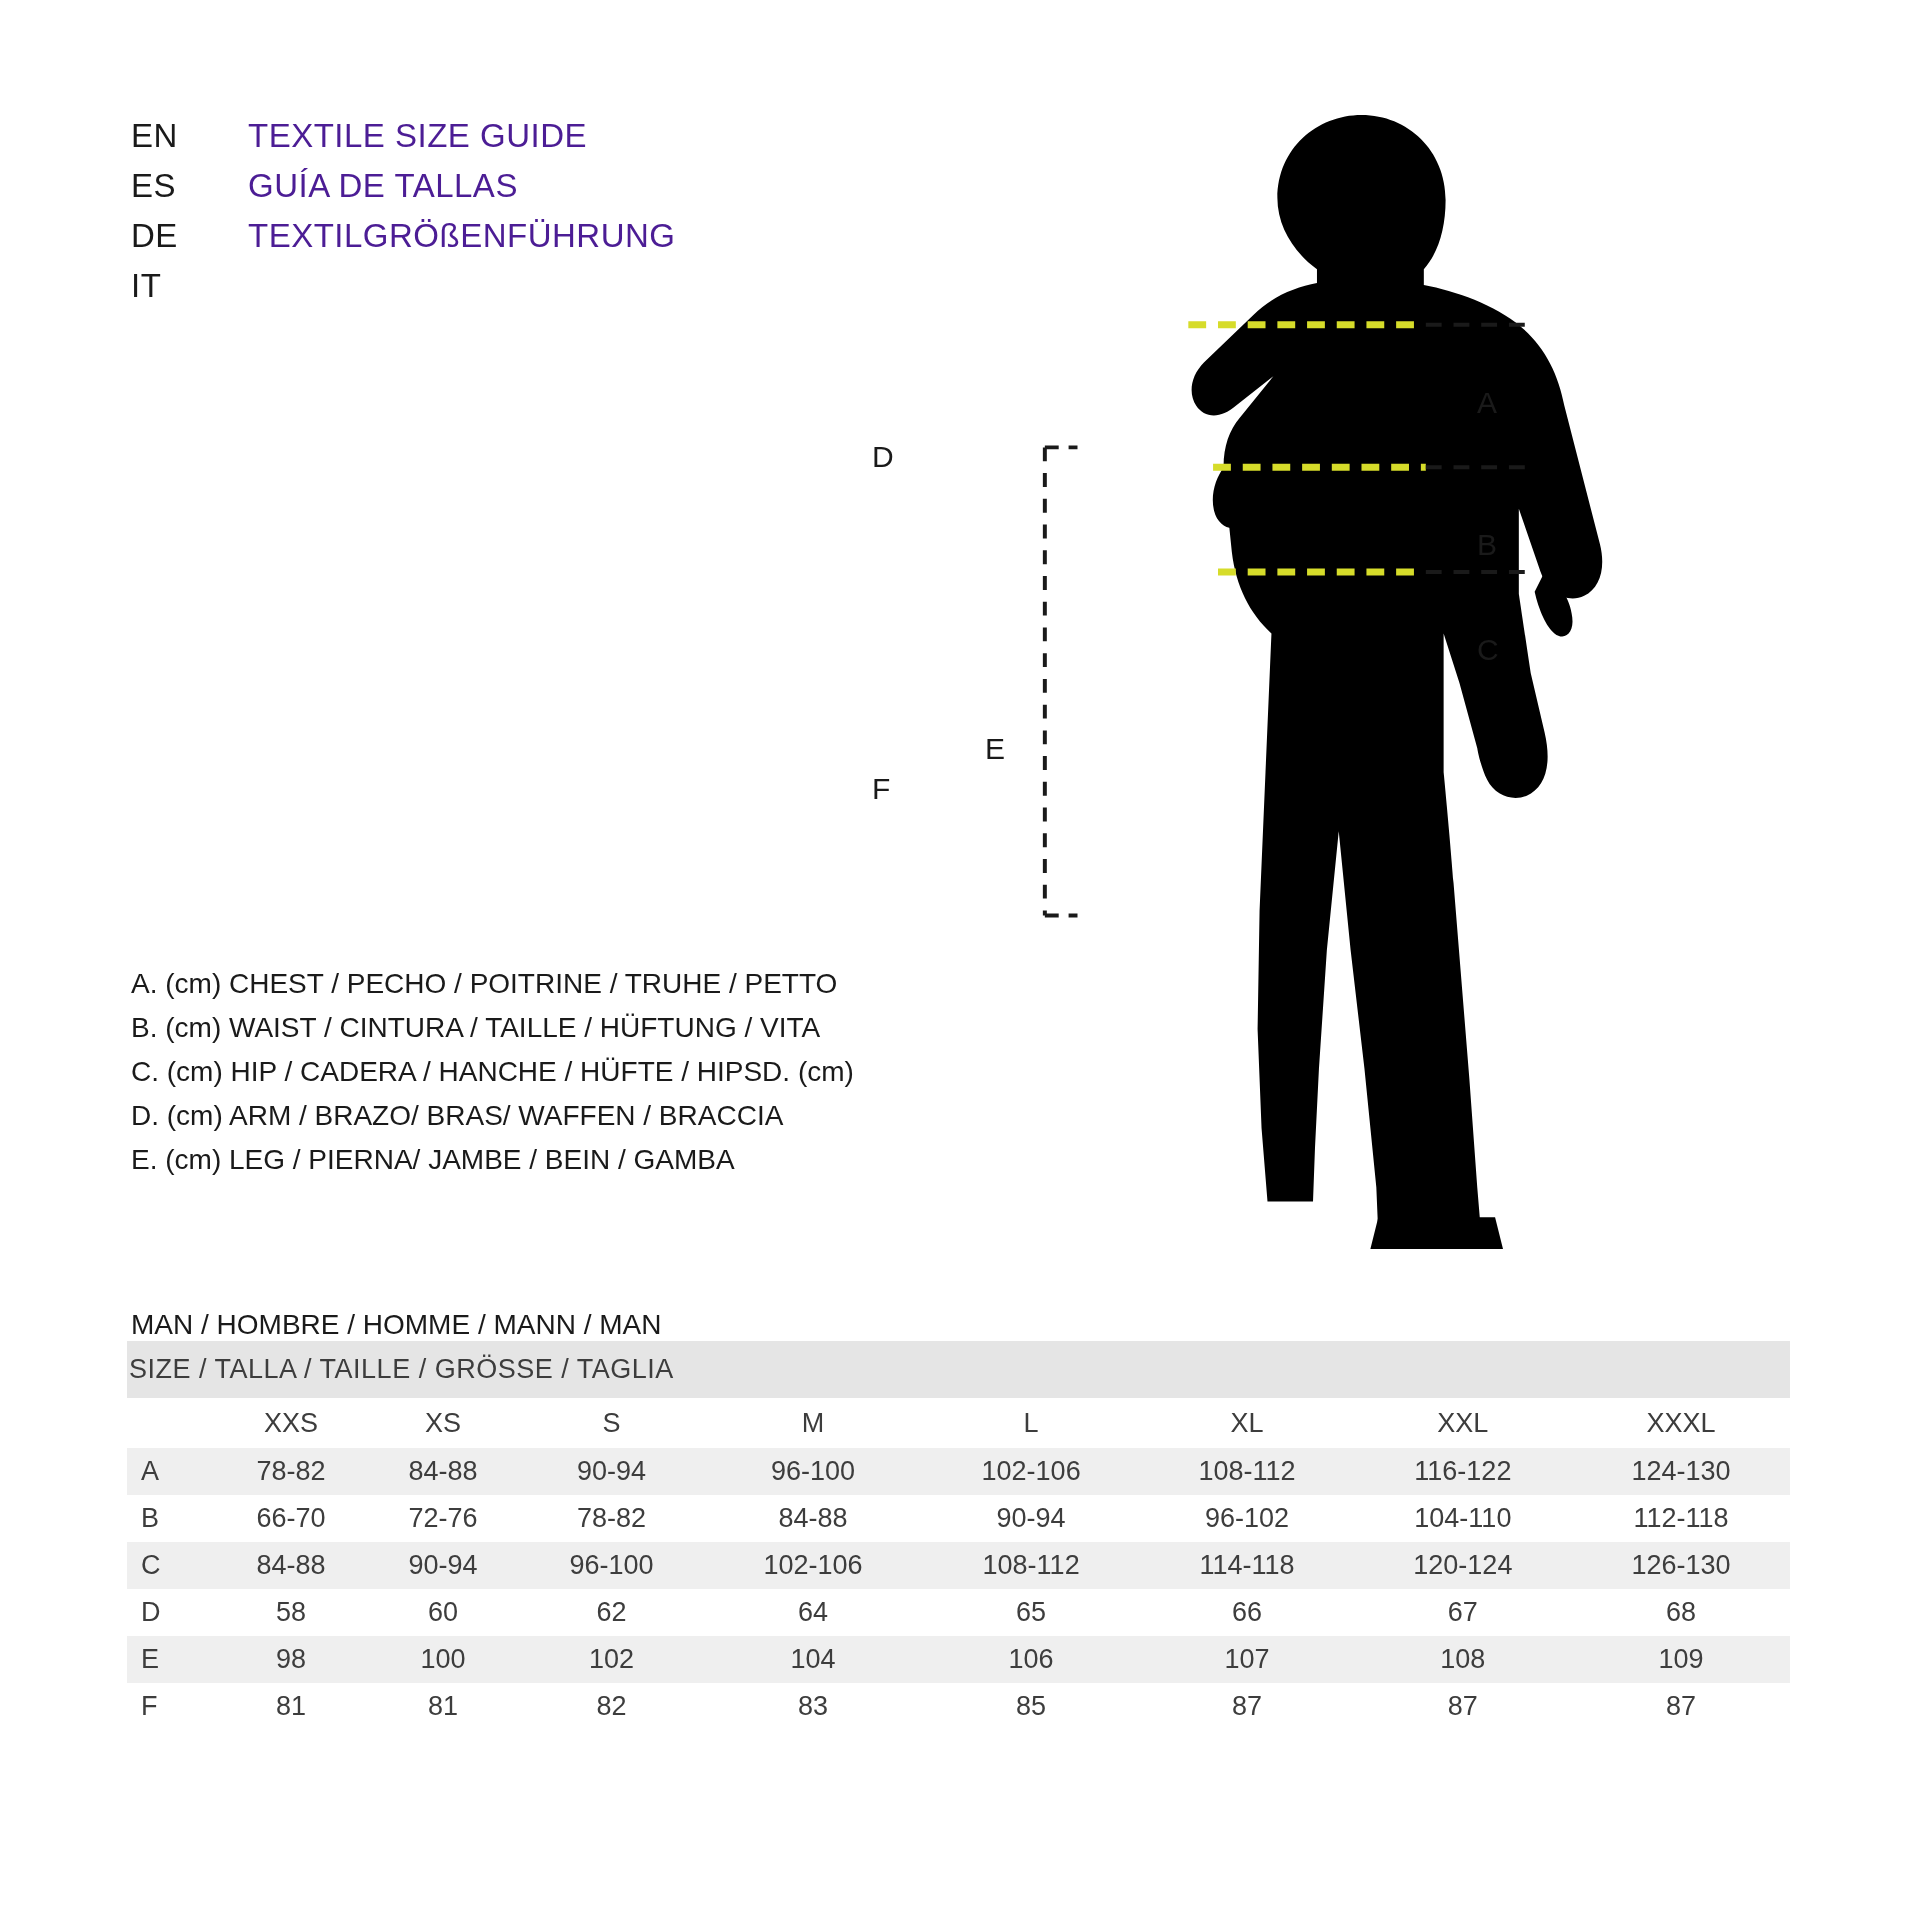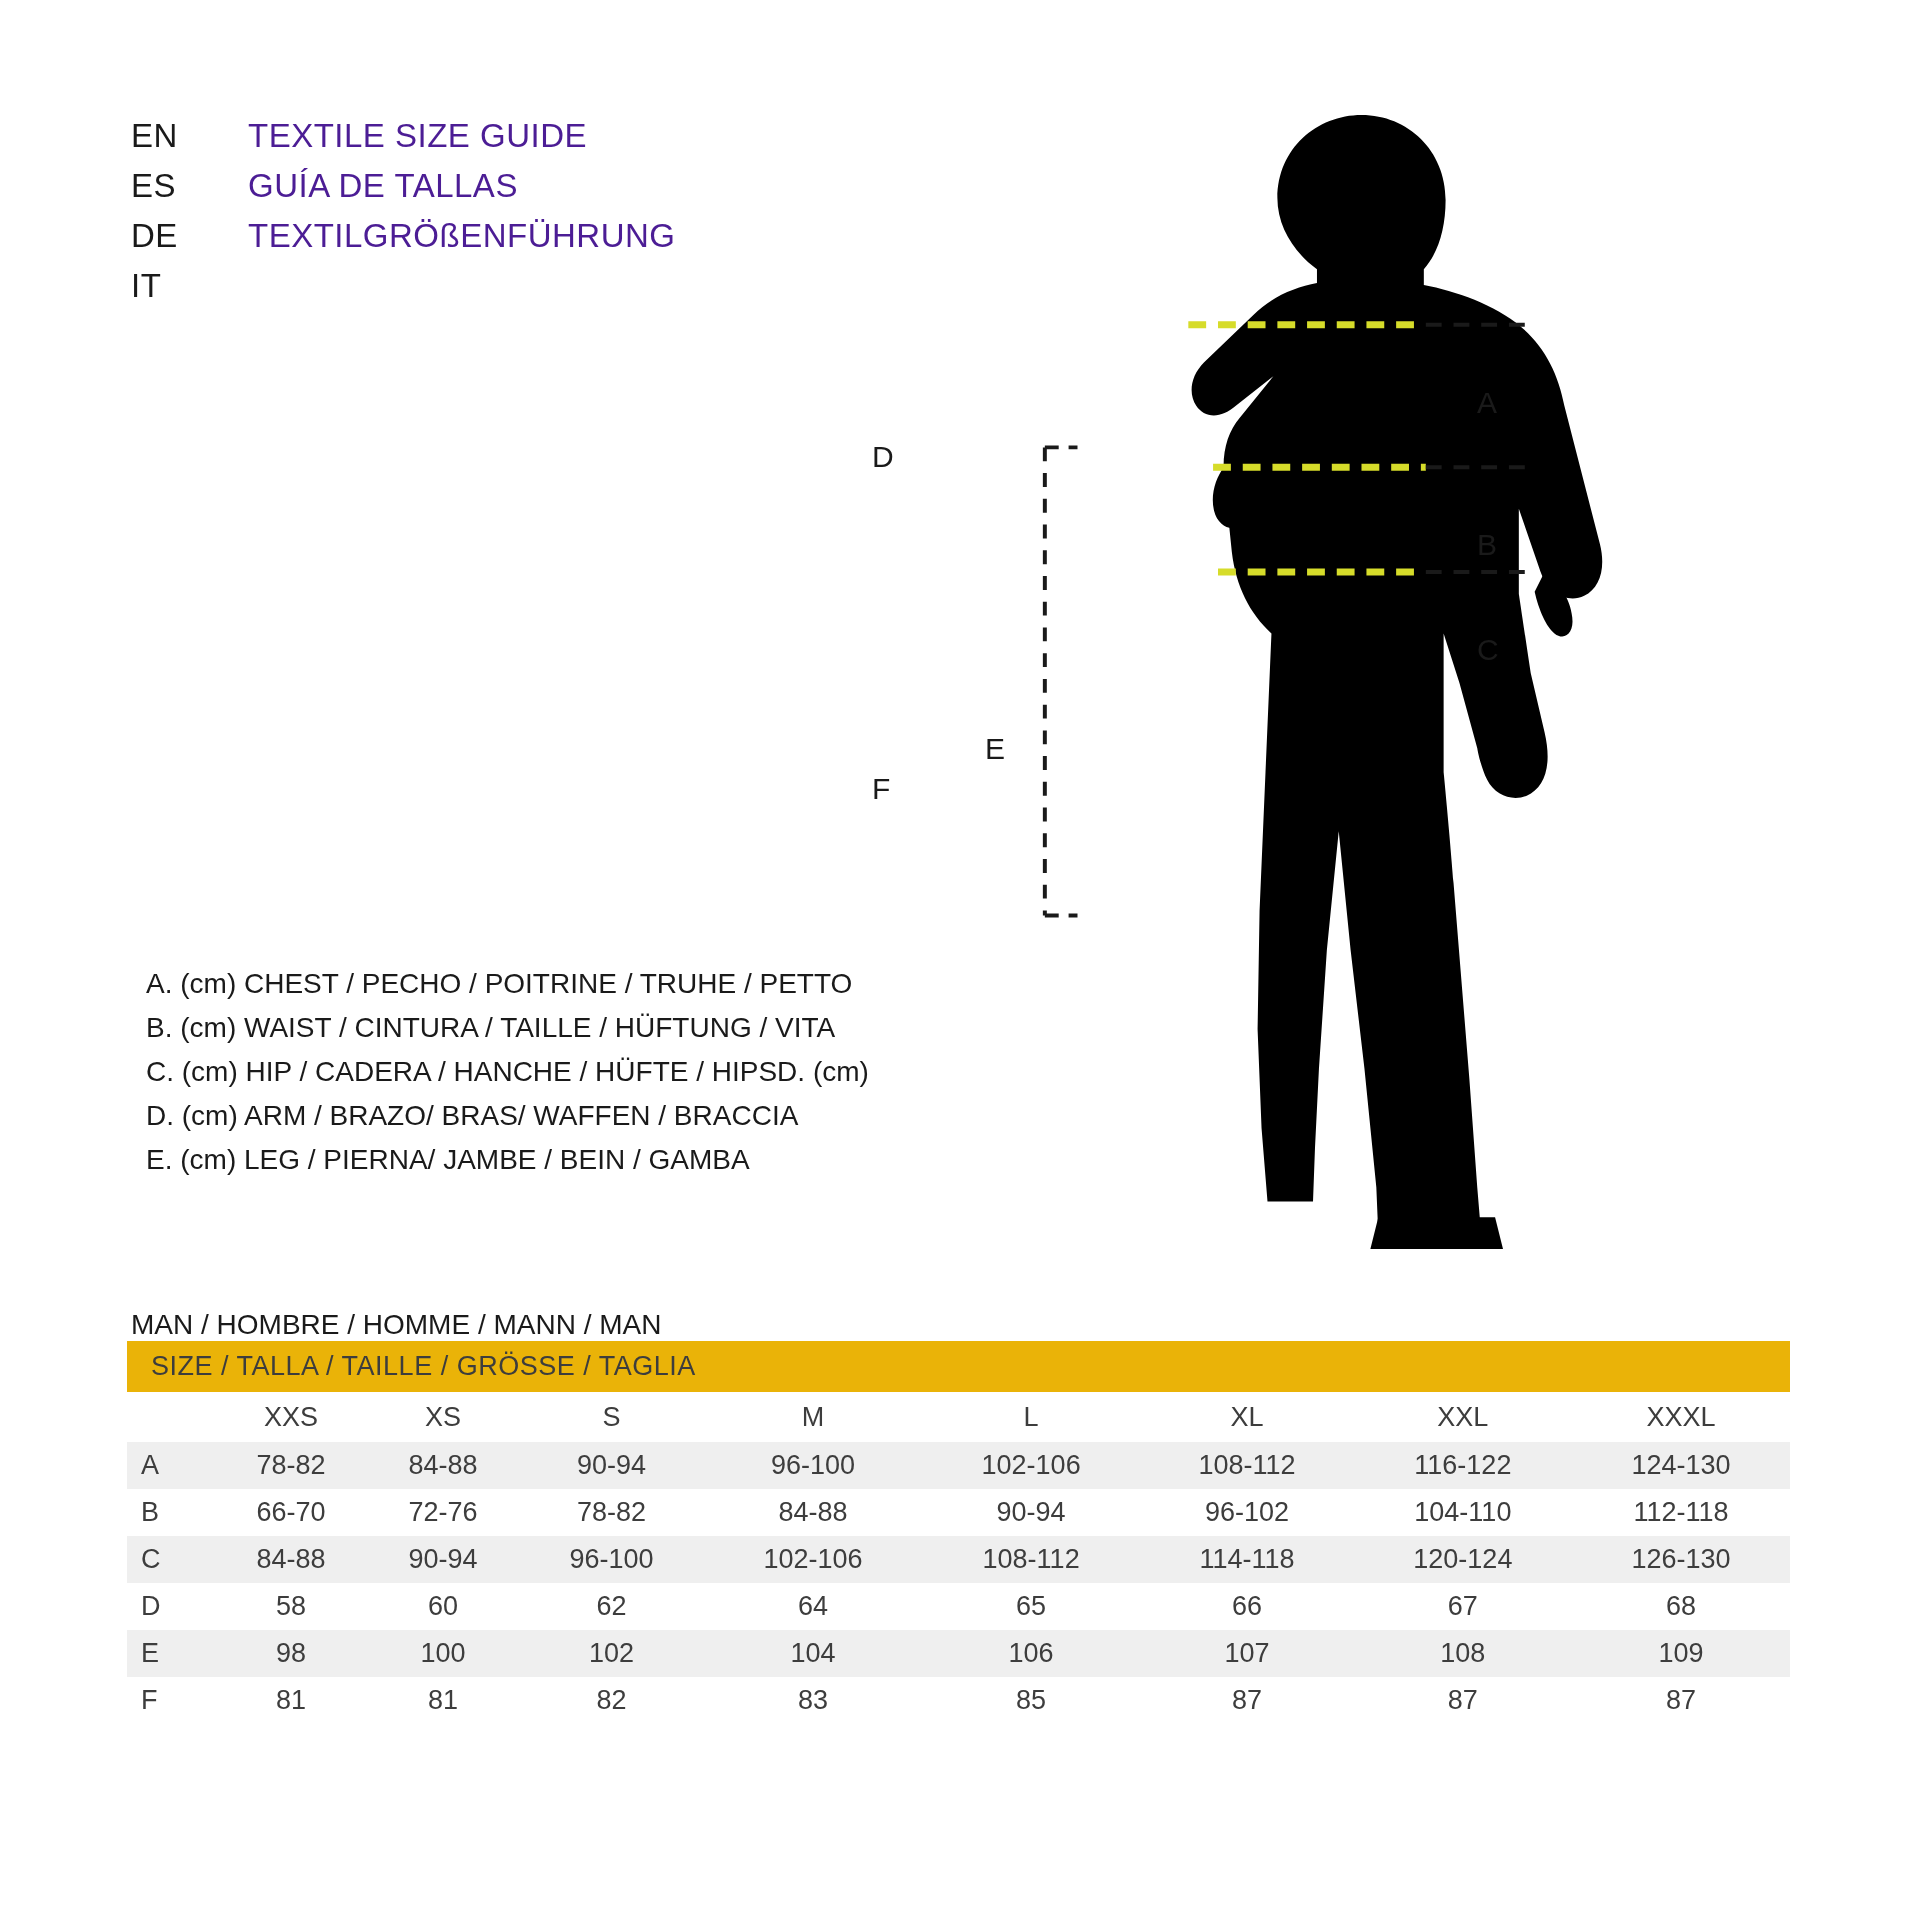--- a/index.html
+++ b/index.html
@@ -36,21 +36,21 @@
   }
   .title-text {
     font-size: 33px;
     letter-spacing: 0.5px;
     color: #4c1d95;
   }
 
   
   #legend-block {
     position: absolute;
-    left: 146px;
+    left: 131px;
     top: 962px;
     width: 1049px;
   }
   .legend-row {
     font-size: 28px;
     line-height: 44px;
     color: #1a1a1a;
     white-space: nowrap;
   }
   #gender-line {
@@ -90,24 +90,24 @@
     text-align: center;
     vertical-align: middle;
   }
   #size-table .rowhead {
     width: 74px;
     text-align: left;
     padding-left: 14px;
     color: #3d3d3d;
   }
   #size-table tr.header-row td {
-    background: #eab308;
-    height: 51px;
+    background: #e5e5e5;
+    height: 57px;
     text-align: left;
-    padding-left: 24px;
+    padding-left: 2px;
     font-size: 27px;
     color: #3d3d3d;
     letter-spacing: 0.5px;
   }
   #size-table tr.cols-row td {
     background: #ffffff;
     height: 50px;
   }
   #size-table tr.shade td {
     background: #efefef;

